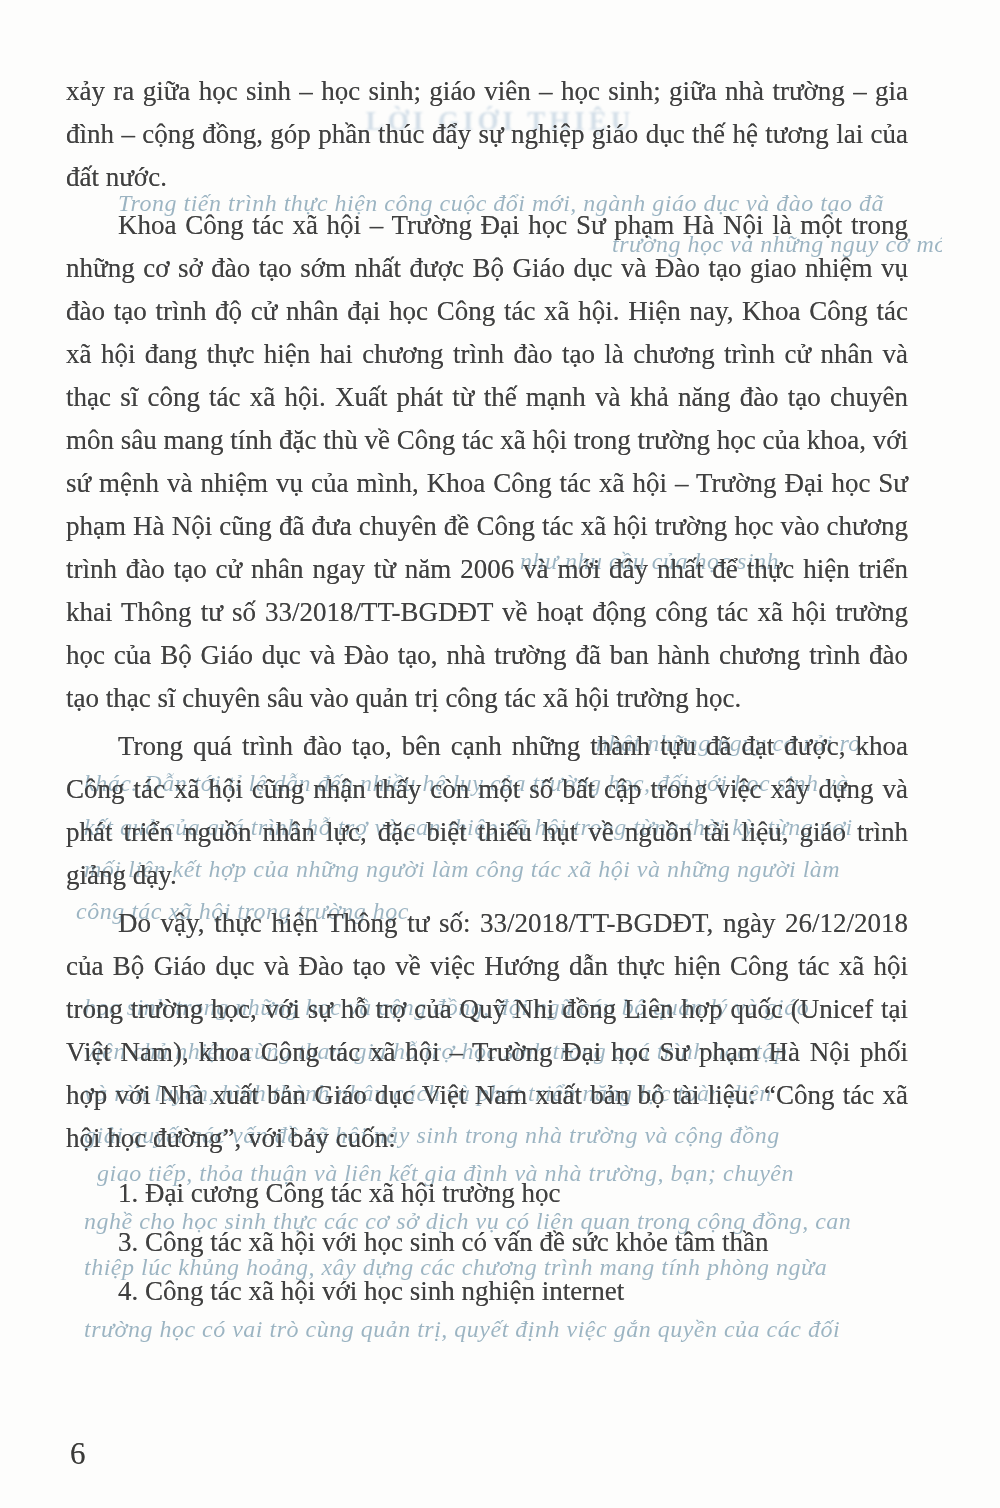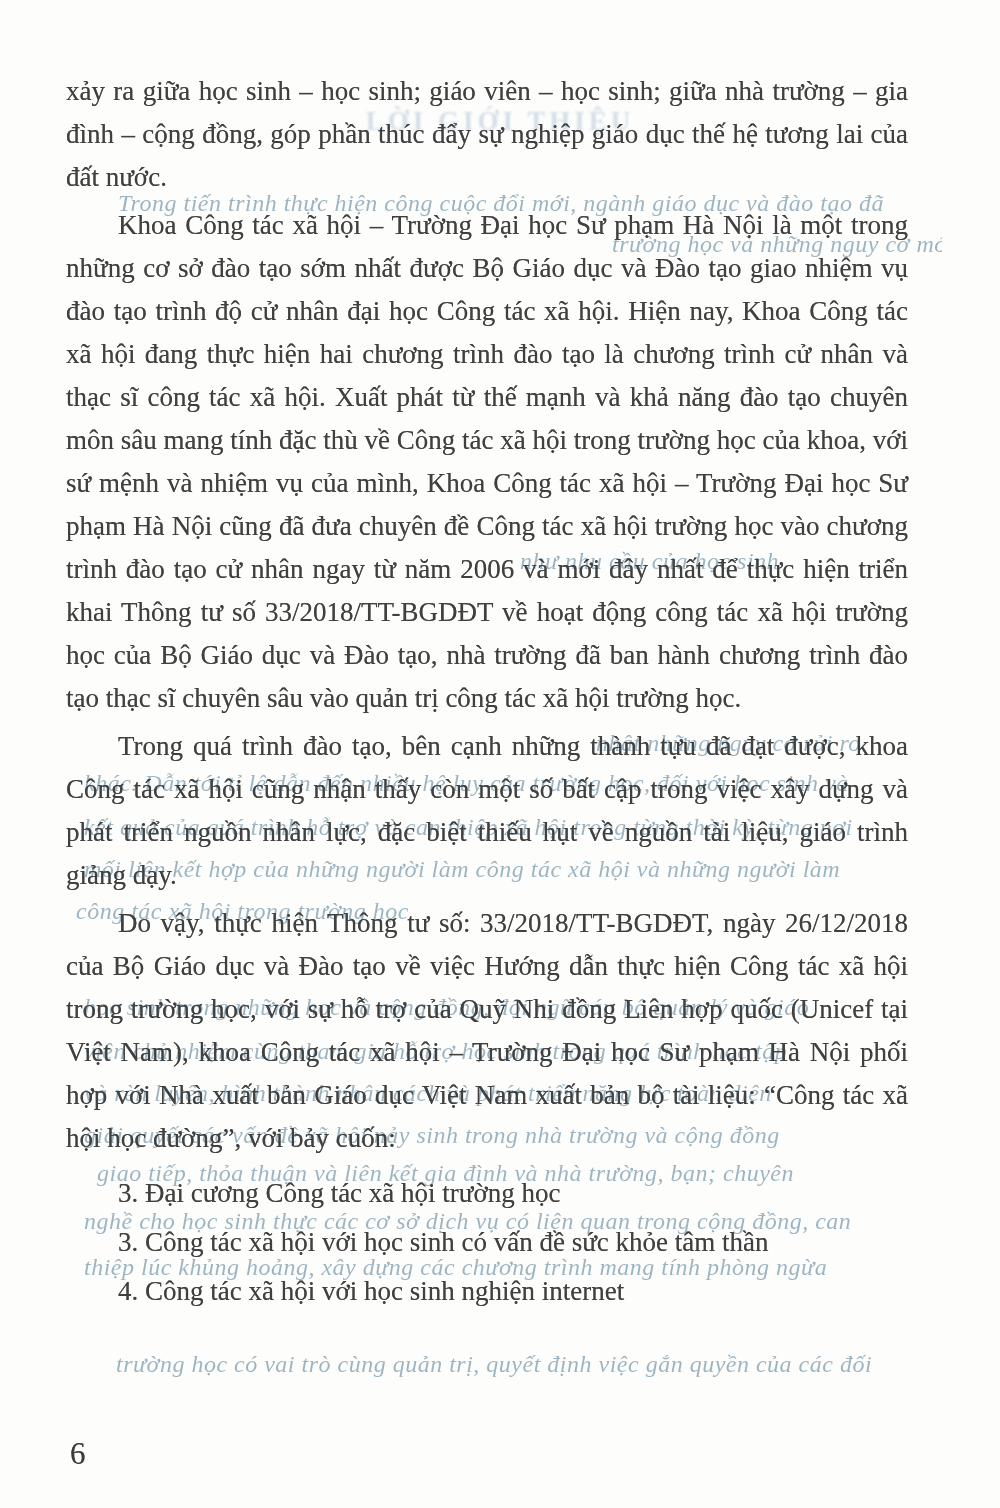--- a/index.html
+++ b/index.html
@@ -92,30 +92,30 @@
       <div class="ghost-line" style="top: 814px; left: 84px; width: 866px;">kết quả của quá trình hỗ trợ và can thiệp xã hội trong từng thời kỳ, từng nơi</div>
       <div class="ghost-line" style="top: 856px; left: 84px; width: 866px;">mối liên kết hợp của những người làm công tác xã hội và những người làm</div>
       <div class="ghost-line" style="top: 898px; left: 76px; width: 640px;">công tác xã hội trong trường học</div>
       <div class="ghost-line" style="top: 994px; left: 84px; width: 866px;">học sinh trong những học và cộng đồng, đội ngũ cán bộ quản lý và giáo</div>
       <div class="ghost-line" style="top: 1038px; left: 84px; width: 866px;">viên chủ nhiệm cùng tham gia hỗ trợ học sinh trong quá trình học tập</div>
       <div class="ghost-line" style="top: 1080px; left: 84px; width: 866px;">và rèn luyện, hình thành nhân cách và phát triển năng lực toàn diện</div>
       <div class="ghost-line" style="top: 1122px; left: 84px; width: 866px;">giải quyết các vấn đề xã hội nảy sinh trong nhà trường và cộng đồng</div>
       <div class="ghost-line" style="top: 1160px; left: 84px; width: 866px; margin-left: 13px;">giao tiếp, thỏa thuận và liên kết gia đình và nhà trường, bạn; chuyên</div>
       <div class="ghost-line" style="top: 1208px; left: 84px; width: 866px;">nghề cho học sinh thực các cơ sở dịch vụ có liên quan trong cộng đồng, can</div>
       <div class="ghost-line" style="top: 1254px; left: 84px; width: 866px;">thiệp lúc khủng hoảng, xây dựng các chương trình mang tính phòng ngừa</div>
-      <div class="ghost-line" style="top: 1351px; left: 84px; width: 866px; margin-left: 32px;">trường học có vai trò cùng quản trị, quyết định việc gắn quyền của các đối</div>
+      <div class="ghost-line" style="top: 1316px; left: 84px; width: 866px;">trường học có vai trò cùng quản trị, quyết định việc gắn quyền của các đối</div>
     </div>
 
   <div class="content">
     <div class="para">xảy ra giữa học sinh – học sinh; giáo viên – học sinh; giữa nhà trường – gia đình – cộng đồng, góp phần thúc đẩy sự nghiệp giáo dục thế hệ tương lai của đất nước.</div>
     <div class="para indent">Khoa Công tác xã hội – Trường Đại học Sư phạm Hà Nội là một trong những cơ sở đào tạo sớm nhất được Bộ Giáo dục và Đào tạo giao nhiệm vụ đào tạo trình độ cử nhân đại học Công tác xã hội. Hiện nay, Khoa Công tác xã hội đang thực hiện hai chương trình đào tạo là chương trình cử nhân và thạc sĩ công tác xã hội. Xuất phát từ thế mạnh và khả năng đào tạo chuyên môn sâu mang tính đặc thù về Công tác xã hội trong trường học của khoa, với sứ mệnh và nhiệm vụ của mình, Khoa Công tác xã hội – Trường Đại học Sư phạm Hà Nội cũng đã đưa chuyên đề Công tác xã hội trường học vào chương trình đào tạo cử nhân ngay từ năm 2006 và mới đây nhất để thực hiện triển khai Thông tư số 33/2018/TT-BGDĐT về hoạt động công tác xã hội trường học của Bộ Giáo dục và Đào tạo, nhà trường đã ban hành chương trình đào tạo thạc sĩ chuyên sâu vào quản trị công tác xã hội trường học.</div>
     <div class="para indent">Trong quá trình đào tạo, bên cạnh những thành tựu đã đạt được, khoa Công tác xã hội cũng nhận thấy còn một số bất cập trong việc xây dựng và phát triển nguồn nhân lực, đặc biệt thiếu hụt về nguồn tài liệu, giáo trình giảng dạy.</div>
     <div class="para indent">Do vậy, thực hiện Thông tư số: 33/2018/TT-BGDĐT, ngày 26/12/2018 của Bộ Giáo dục và Đào tạo về việc Hướng dẫn thực hiện Công tác xã hội trong trường học, với sự hỗ trợ của Quỹ Nhi đồng Liên hợp quốc (Unicef tại Việt Nam), khoa Công tác xã hội – Trường Đại học Sư phạm Hà Nội phối hợp với Nhà xuất bản Giáo dục Việt Nam xuất bản bộ tài liệu: “Công tác xã hội học đường”, với bảy cuốn:</div>
 
     <div class="book-list">
-      <div class="book-item">3. Đại cương Công tác xã hội trường học</div>
+      <div class="book-item">1. Đại cương Công tác xã hội trường học</div>
       <div class="book-item">3. Công tác xã hội với học sinh có vấn đề sức khỏe tâm thần</div>
       <div class="book-item">4. Công tác xã hội với học sinh nghiện internet</div>
     </div>
   </div>
 
   <div class="page-number">6</div>
 </div>
 
 </body></html>

